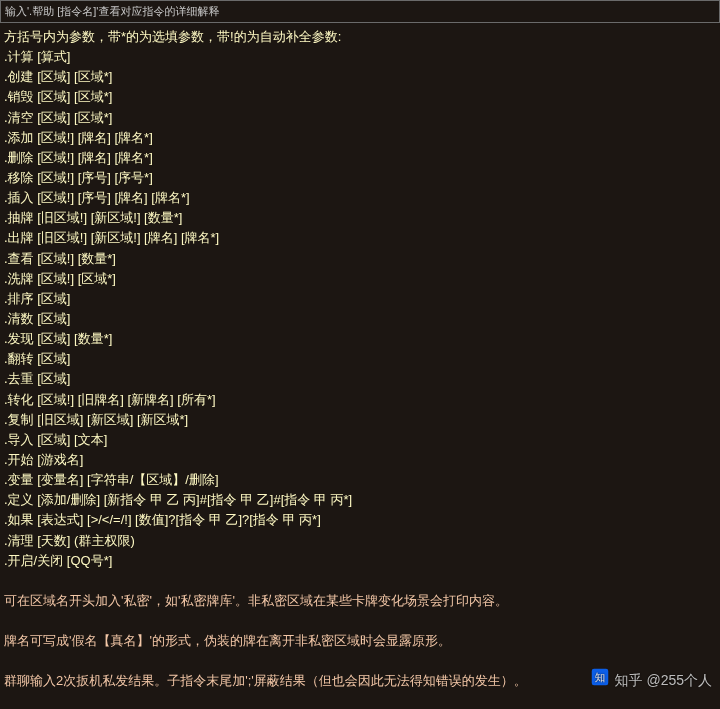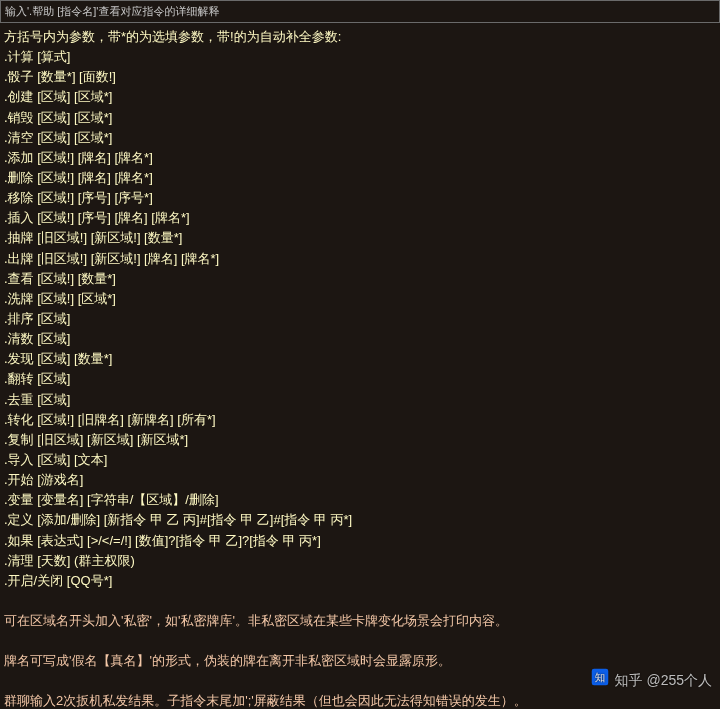--- a/index.html
+++ b/index.html
@@ -54,21 +54,20 @@
 <body>
 
 <div class="header">
   <span>输入'.帮助 [指令名]'查看对应指令的详细解释</span>
 </div>
 
 <div class="content">
   <div class="line">方括号内为参数，带*的为选填参数，带!的为自动补全参数:</div>
   <div id="cmd-list">
       <div class="line">.计算 [算式]</div>
-      <div class="line">.骰子 [数量*] [面数!]</div>
       <div class="line">.创建 [区域] [区域*]</div>
       <div class="line">.销毁 [区域] [区域*]</div>
       <div class="line">.清空 [区域] [区域*]</div>
       <div class="line">.添加 [区域!] [牌名] [牌名*]</div>
       <div class="line">.删除 [区域!] [牌名] [牌名*]</div>
       <div class="line">.移除 [区域!] [序号] [序号*]</div>
       <div class="line">.插入 [区域!] [序号] [牌名] [牌名*]</div>
       <div class="line">.抽牌 [旧区域!] [新区域!] [数量*]</div>
       <div class="line">.出牌 [旧区域!] [新区域!] [牌名] [牌名*]</div>
       <div class="line">.查看 [区域!] [数量*]</div>

